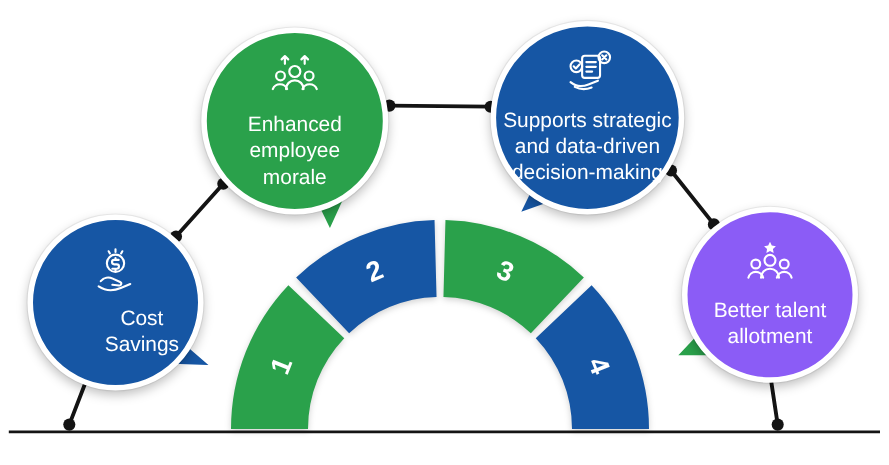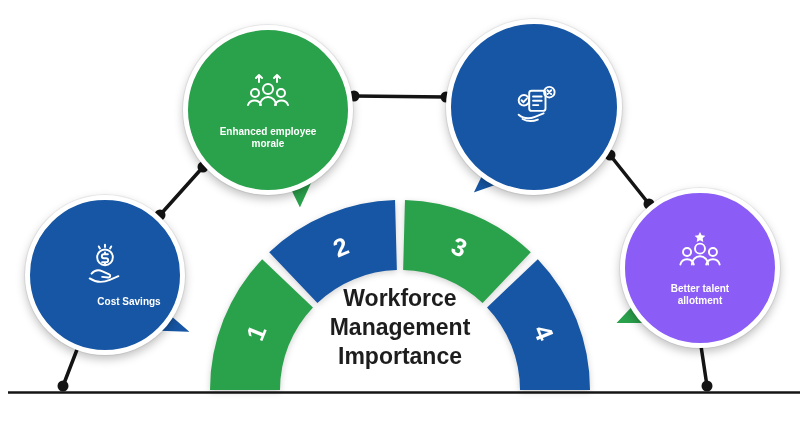--- a/index.html
+++ b/index.html
@@ -5,21 +5,21 @@
   html,body{margin:0;padding:0;background:#ffffff;}
   body{font-family:"Liberation Sans", sans-serif;}
   .stage{position:relative;width:808px;height:423px;background:#fff;overflow:hidden;}
   .base-svg{position:absolute;left:0;top:0;z-index:1;}
   .arc-group{filter:drop-shadow(0 2px 3px rgba(0,0,0,.18));}
   .seg-num{font-family:"Liberation Sans",sans-serif;font-size:25px;font-weight:700;fill:#ffffff;}
   .bubble{position:absolute;z-index:2;border-radius:50%;border:5px solid #ffffff;
           box-sizing:content-box;display:flex;flex-direction:column;align-items:center;
           justify-content:center;gap:8px;color:#fff;text-align:center;
           box-shadow:0 0 0 1px rgba(0,0,0,.06), 0 4px 10px rgba(0,0,0,.25);}
-  .bubble-label{font-size:10px;font-weight:700;line-height:1.25;}
+  .bubble-label{font-size:19px;font-weight:400;line-height:1.25;}
   .bubble-icon{display:flex;align-items:center;justify-content:center;}
   .title{position:absolute;z-index:2;left:400px;top:284px;transform:translateX(-50%);
          text-align:center;color:#1d1d1d;font-size:23px;font-weight:600;line-height:1.26;}
   .title span{display:block;}
 </style>
 </head>
 <body>
 
 <div class="stage">
 
@@ -53,25 +53,20 @@
       <path d="M 537.82 259.21 A 190 190 0 0 1 590 390 L 520 390 A 120 120 0 0 0 487.04 307.4 Z" fill="#1656a4"></path>
       <text class="seg-num" x="256" y="332.6" text-anchor="middle" dominant-baseline="central" transform="rotate(-68.25 256 332.6)">1</text>
       <text class="seg-num" x="340.7" y="246.8" text-anchor="middle" dominant-baseline="central" transform="rotate(-22.5 340.7 246.8)">2</text>
       <text class="seg-num" x="459.3" y="246.8" text-anchor="middle" dominant-baseline="central" transform="rotate(22.5 459.3 246.8)">3</text>
       <text class="seg-num" x="544" y="332.6" text-anchor="middle" dominant-baseline="central" transform="rotate(68.25 544 332.6)">4</text>
     </g>
 
     <line x1="8" y1="392.5" x2="800" y2="392.5" stroke="#151515" stroke-width="2.5"></line>
   </svg>
 
-  <div class="title">
-    <span>Workforce</span>
-    <span>Management</span>
-    <span>Importance</span>
-  </div>
 
   <div class="bubble" style="left: 25px; top: 195px; width: 150px; height: 150px; background-color: rgb(22, 86, 164);">
     <div class="bubble-icon">
       <svg viewBox="0 0 48 48" width="46" height="46">
         <g fill="none" stroke="#ffffff" stroke-width="2" stroke-linecap="round" stroke-linejoin="round">
           <path d="M24 2.8 v2.4 M17.5 4.6 l1.2 2.1 M30.5 4.6 l-1.2 2.1"></path>
           <circle cx="24" cy="16" r="8.2"></circle>
           <path d="M27 12.8 h-4.2 a2.1 2.1 0 0 0 0 4.2 h2.4 a2.1 2.1 0 0 1 0 4.2 H21 M24 11 v1.8 M24 21.2 V23"></path>
           <path d="M10 33 c3-3.6 7.6-4.2 11.4-2.4 l7 3.2 c2 .9 1 3.6-1.1 3.3 l-6.3-.7"></path>
           <path d="M8 38 c6 4 14 4.5 21 1.5 l9-3.8"></path>
@@ -107,20 +102,21 @@
           <path d="M23 13 h9 M23 17.5 h9 M23 22 h5.5"></path>
           <circle cx="40" cy="8.5" r="5.5"></circle>
           <path d="M38 6.5 l4 4 M42 6.5 l-4 4"></path>
           <circle cx="13.5" cy="17" r="5.5"></circle>
           <path d="M11 17 l2 2 3.5-3.8"></path>
           <path d="M8 32 c4.5 3.8 11 4.6 17 2.2 l9-3.6"></path>
           <path d="M12 36.5 c5 2.6 10.6 2.8 16 .6"></path>
         </g>
       </svg>
     </div>
+    <div class="bubble-label" style="max-width:155px;">Supports strategic and data-driven decision-making</div>
   </div>
 
   <div class="bubble" style="left: 620px; top: 188px; width: 150px; height: 150px; background-color: #8b5cf6;">
     <div class="bubble-icon">
       <svg viewBox="0 0 48 48" width="46" height="46">
         <g fill="none" stroke="#ffffff" stroke-width="2" stroke-linecap="round" stroke-linejoin="round">
           <path fill="#ffffff" stroke="none" d="M24 3 l1.7 3.5 3.9 .55 -2.8 2.7 .65 3.85 -3.45 -1.85 -3.45 1.85 .65 -3.85 -2.8 -2.7 3.9 -.55 Z"></path>
           <circle cx="24" cy="20.5" r="5.2"></circle>
           <path d="M15.5 37 a8.5 8.5 0 0 1 17 0"></path>
           <circle cx="10.5" cy="24" r="4.2"></circle>

